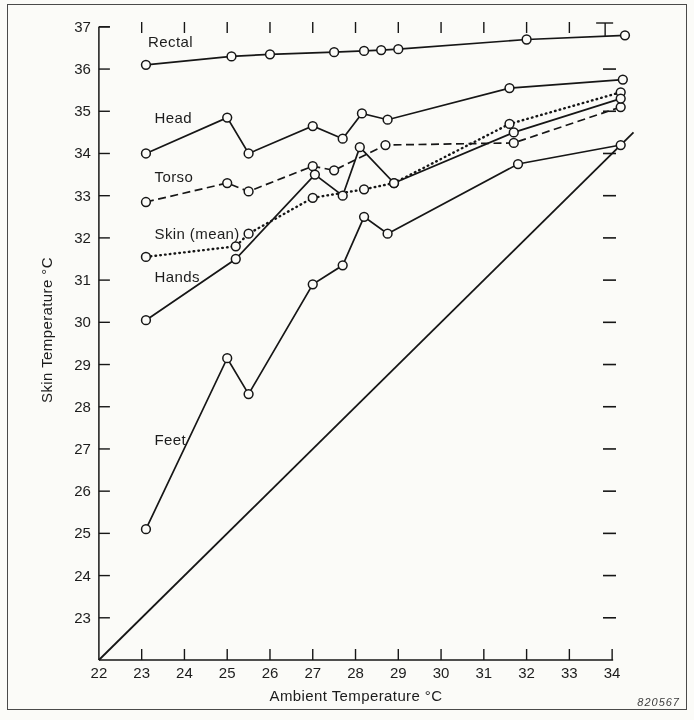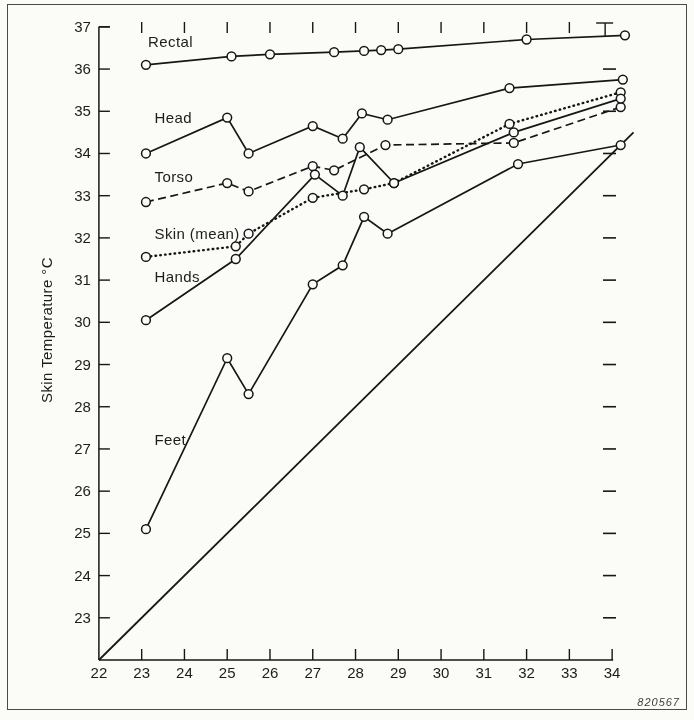--- a/index.html
+++ b/index.html
@@ -195,14 +195,15 @@
       <g>
         <text x="148.08549999999994" y="47.11079999999981" font-size="15" letter-spacing="0.4">Rectal</text>
         <text x="154.50100000000003" y="123.08879999999999" font-size="15" letter-spacing="0.4">Head</text>
         <text x="154.50100000000003" y="182.1828" font-size="15" letter-spacing="0.4">Torso</text>
         <text x="154.50100000000003" y="239.16630000000004" font-size="15" letter-spacing="0.4">Skin (mean)</text>
         <text x="154.50100000000003" y="282.2205" font-size="15" letter-spacing="0.4">Hands</text>
         <text x="154.50100000000003" y="444.7289999999999" font-size="15" letter-spacing="0.4">Feet</text>
       </g>
     </svg>
   <div class="axis-title" id="ylabel">Skin Temperature °C</div>
+  <div class="axis-title" id="xlabel">Ambient Temperature °C</div>
   <div id="fignum">820567</div>
 </div>
 
 </body></html>

